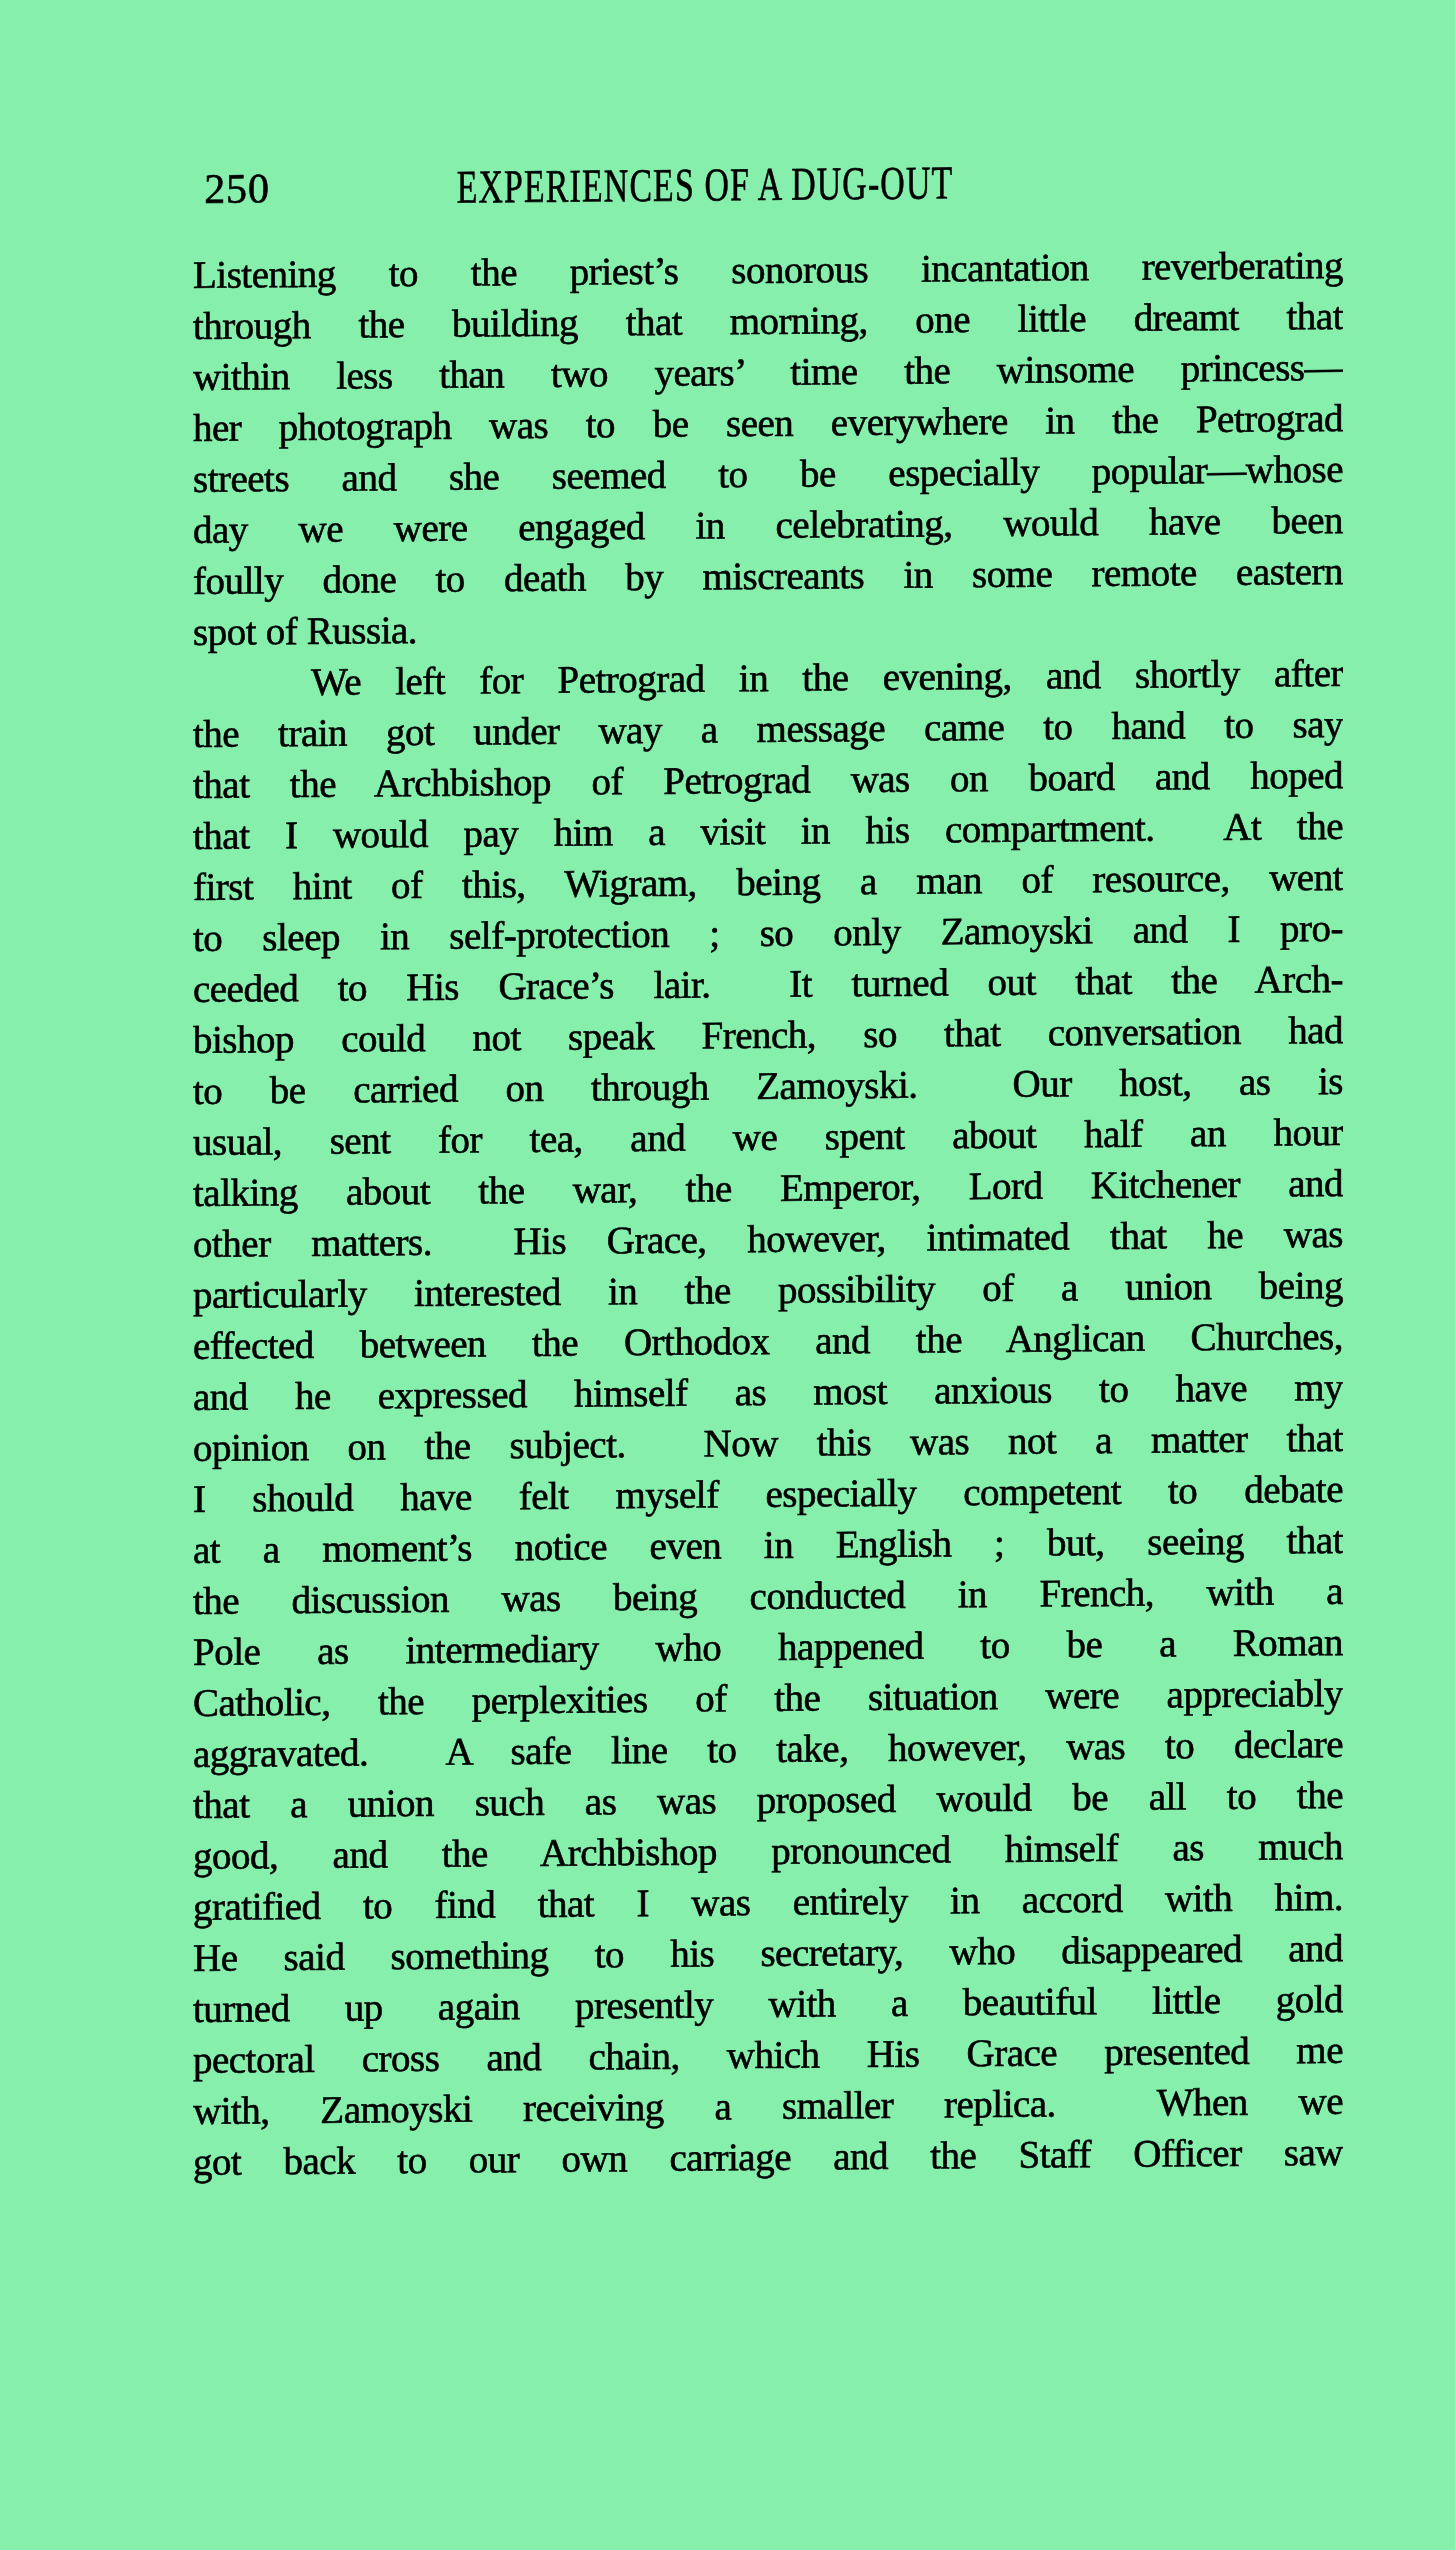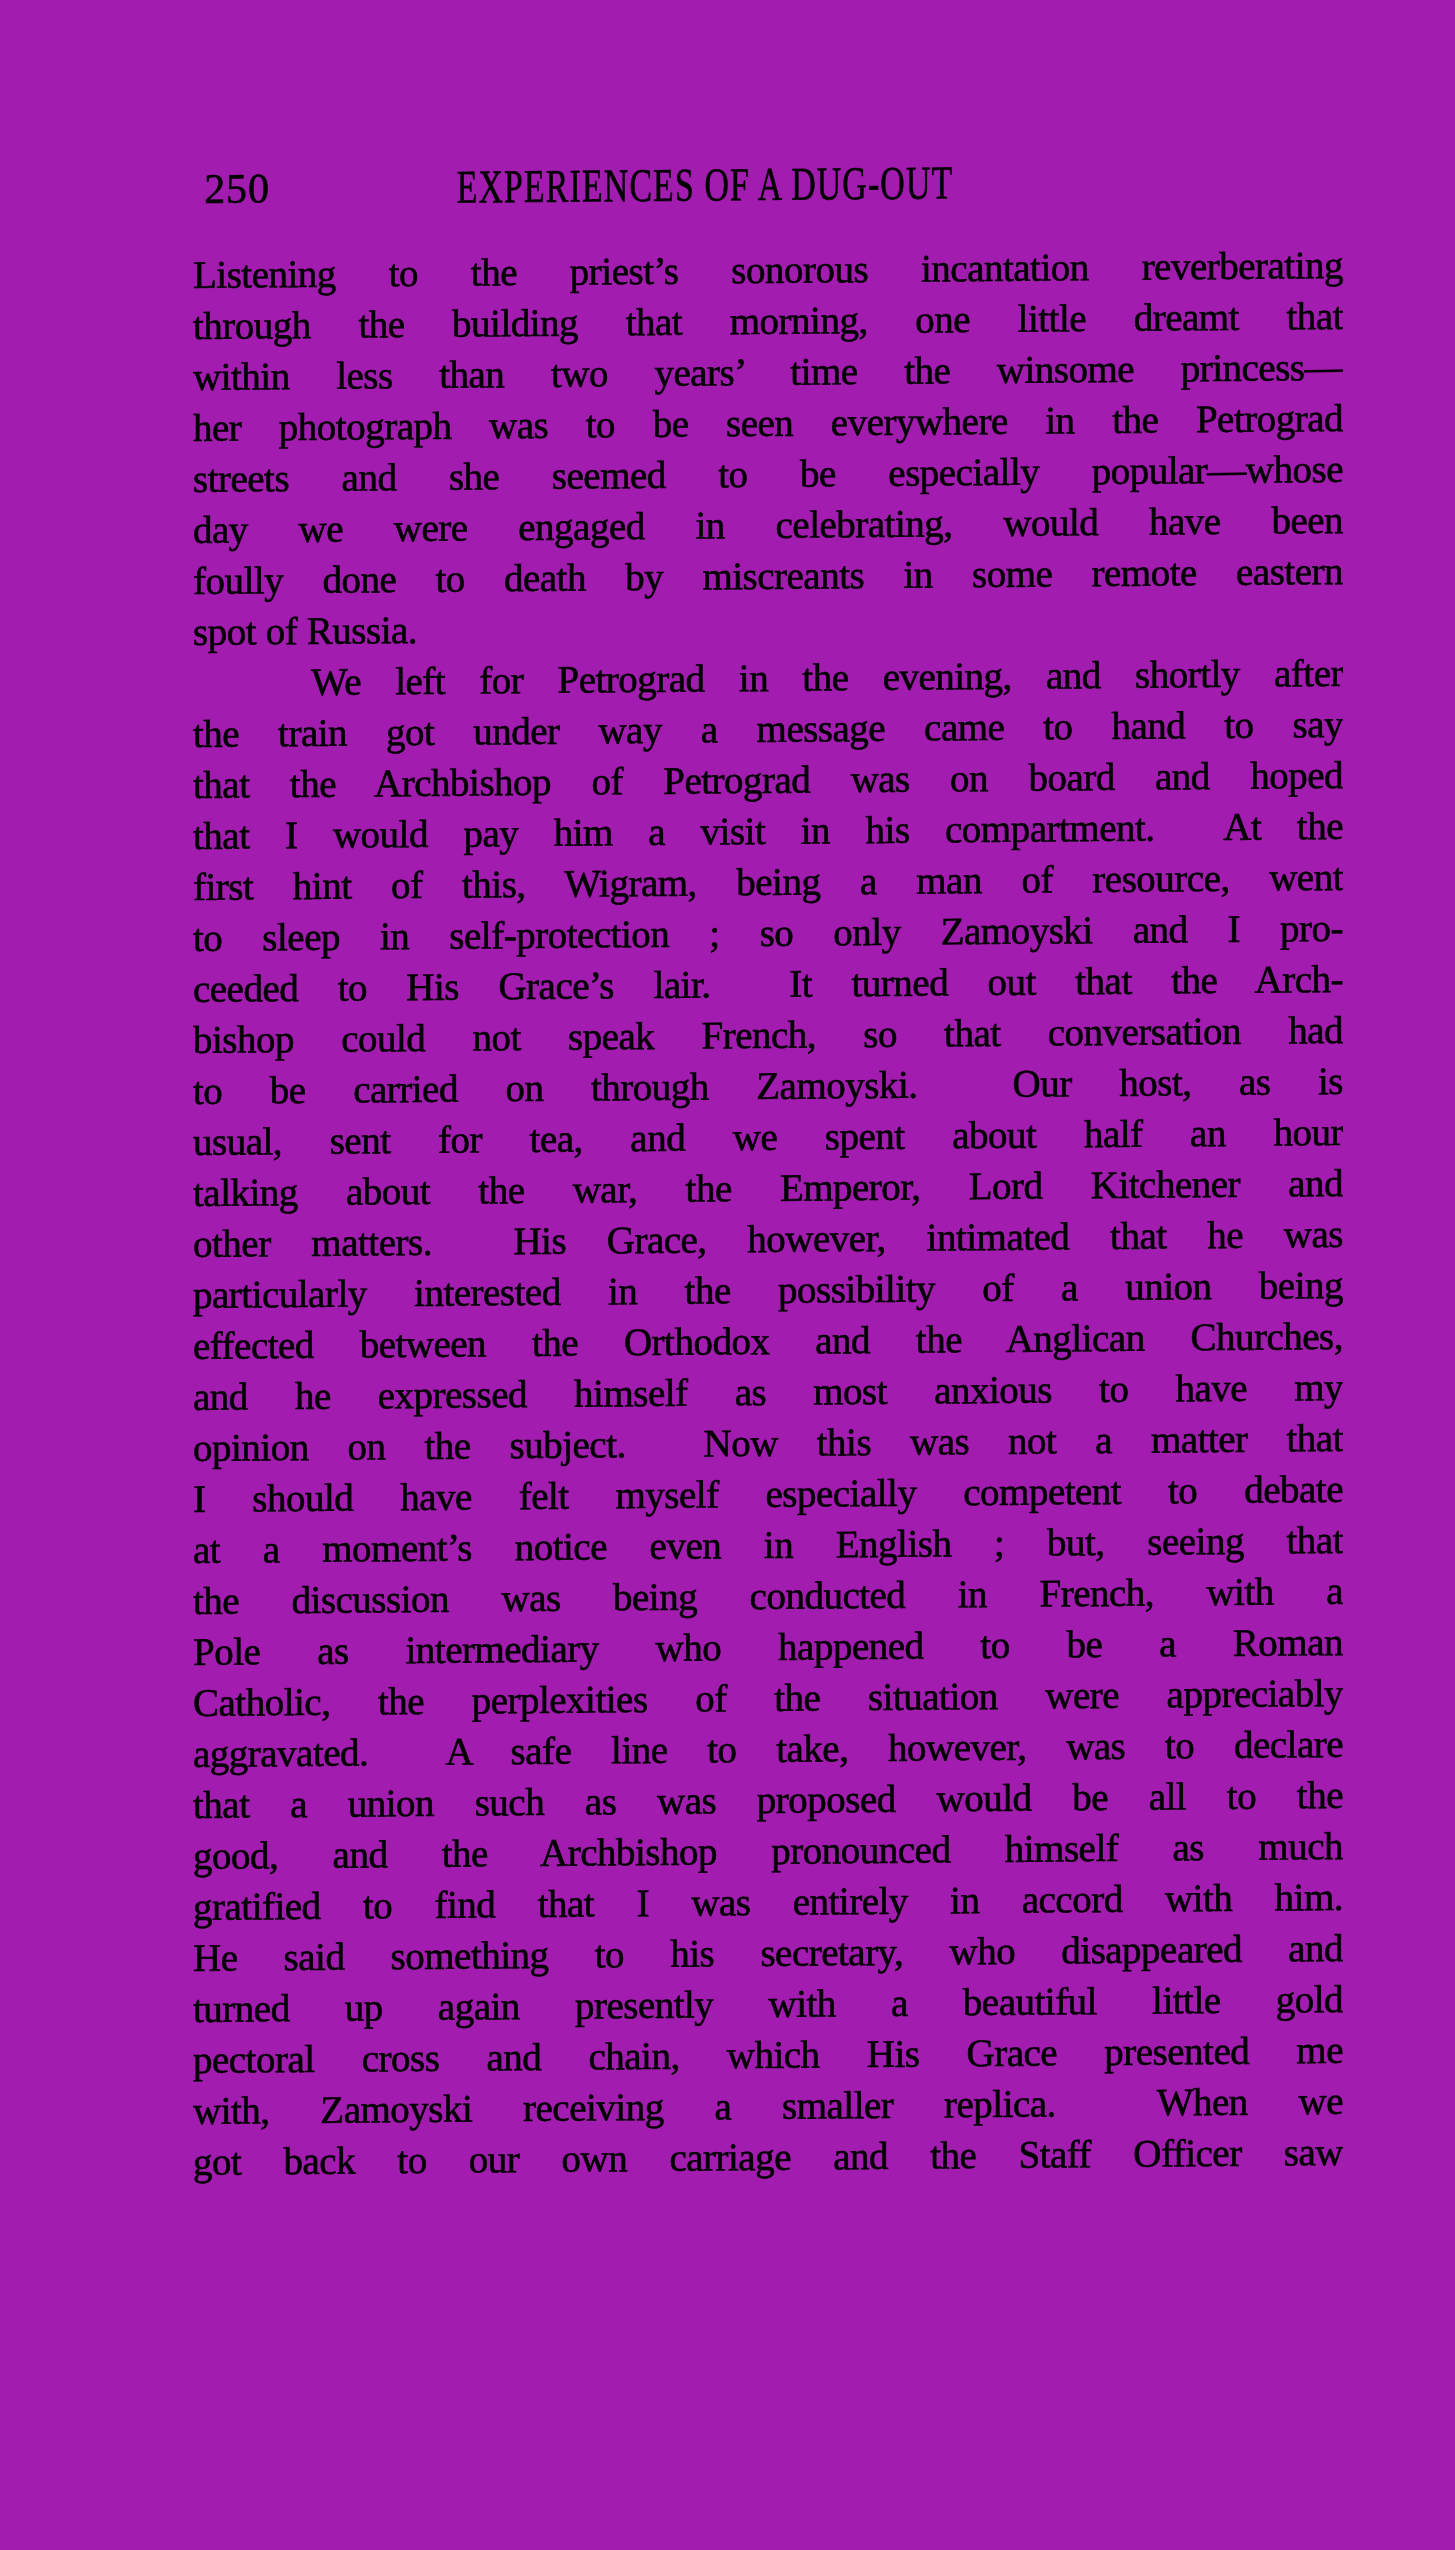--- a/index.html
+++ b/index.html
@@ -5,21 +5,21 @@
   html,body{
     margin:0;
     padding:0;
     background:#ffffff;
     font-family:"Liberation Serif","DejaVu Serif",serif;
   }
   .scan{
     position:relative;
     width:1455px;
     height:2550px;
-    background:#a21caf;
+    background:#86efac;
     overflow:hidden;
     color:#000;
   }
   
   .content{
     position:absolute;
     left:193px;
     top:165px;
     width:1150px;
     transform:skewY(-0.5deg);

